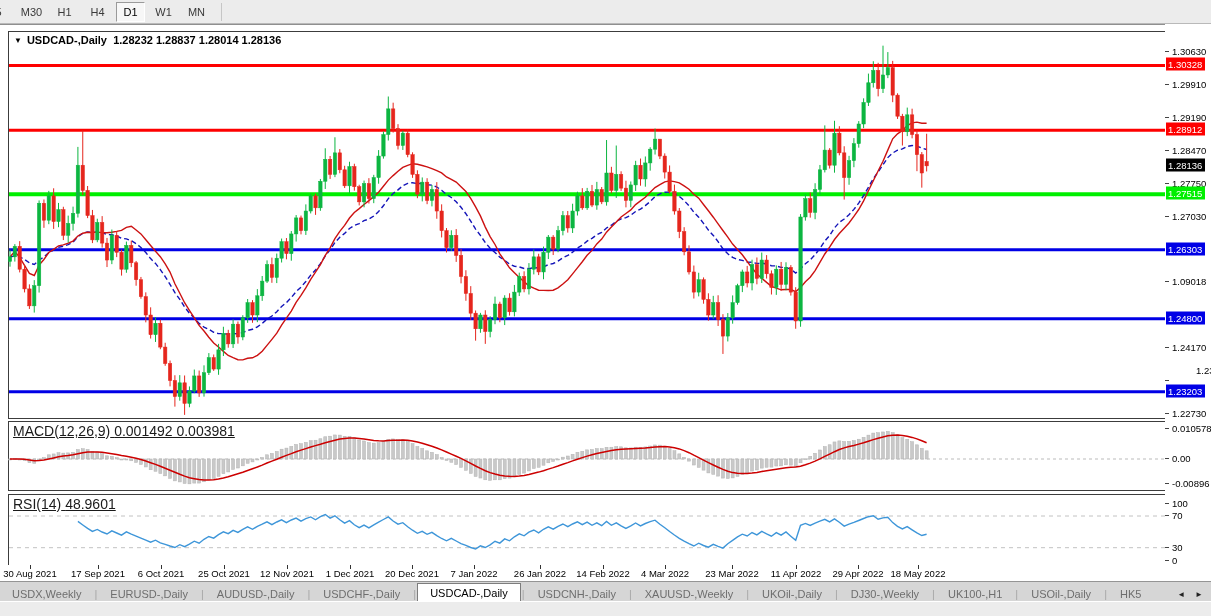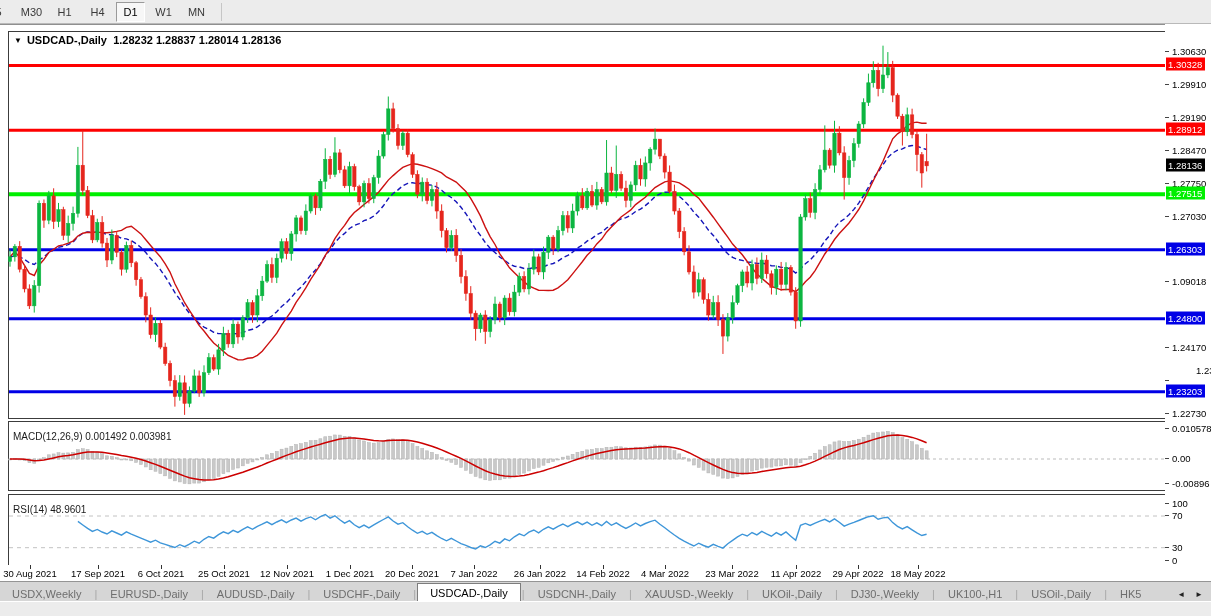--- a/index.html
+++ b/index.html
@@ -15,21 +15,21 @@
   #tbsep{width:1px;height:18px;background:#c6c6c6;margin-left:8px;}
 
   
   #chartwin{position:absolute;left:0;top:24px;width:1211px;height:592px;background:#ffffff;
             border-top:1px solid #8f8f8f;}
   #leftedge{position:absolute;left:0;top:24px;width:8px;height:557px;background:#ececec;border-right:1px solid #b5b5b5;}
   .plotbox{position:absolute;background:#fff;}
   .plotbox svg{position:absolute;left:0;top:0;}
   #main-title{position:absolute;left:6px;top:3px;font-size:11px;font-weight:bold;color:#000;white-space:nowrap;}
   #main-title .tri{font-size:8px;vertical-align:1px;margin-right:5px;}
-  .paneltitle{position:absolute;left:5px;top:10px;font-size:10px;color:#1a1a1a;white-space:nowrap;}
+  .paneltitle{position:absolute;left:5px;top:2px;font-size:14px;color:#1a1a1a;white-space:nowrap;text-decoration:underline;}
 
   
   #price-axis{position:absolute;left:1165px;top:24px;width:46px;height:557px;background:#fff;font-size:9.5px;}
   .tick-dash{position:absolute;left:0;width:4px;height:1px;background:#444;}
   .tick-label{position:absolute;left:7px;transform:translateY(-50%);color:#000;white-space:nowrap;}
   .badge{position:absolute;left:1px;transform:translateY(-50%);color:#fff;padding:1px 3px 1px 2px;
          font-size:9.5px;white-space:nowrap;}
 
   
   #date-axis{position:absolute;left:0;top:565px;width:1165px;height:16px;background:#fff;}

